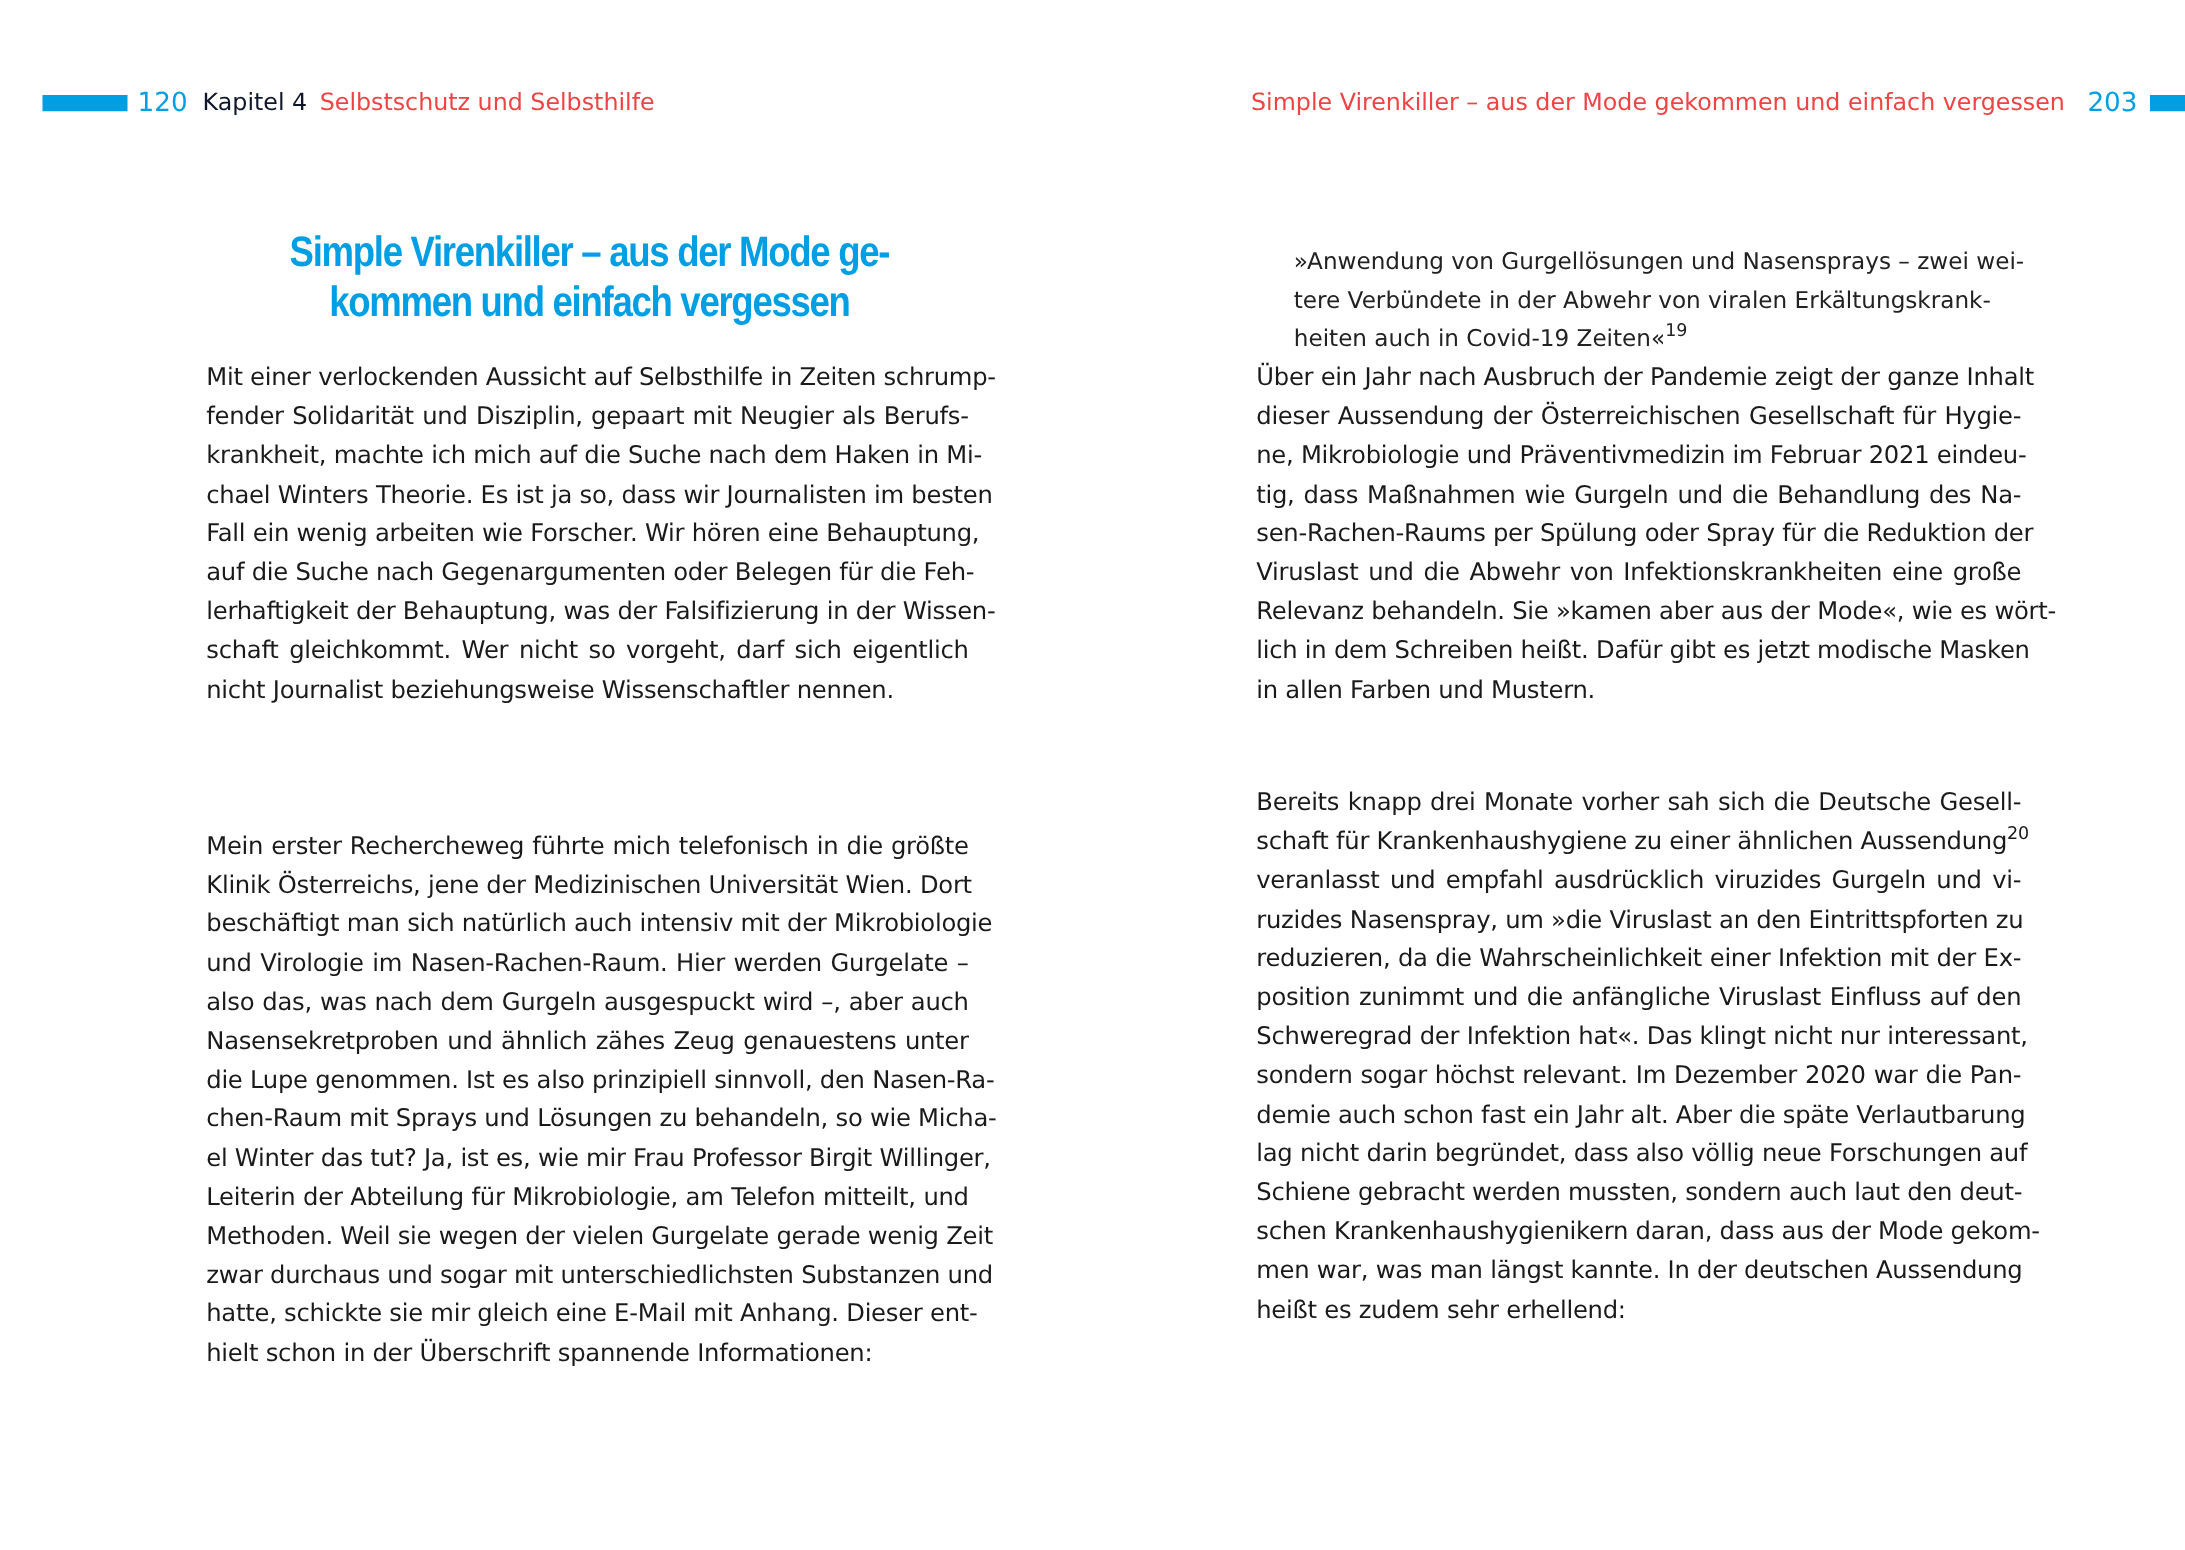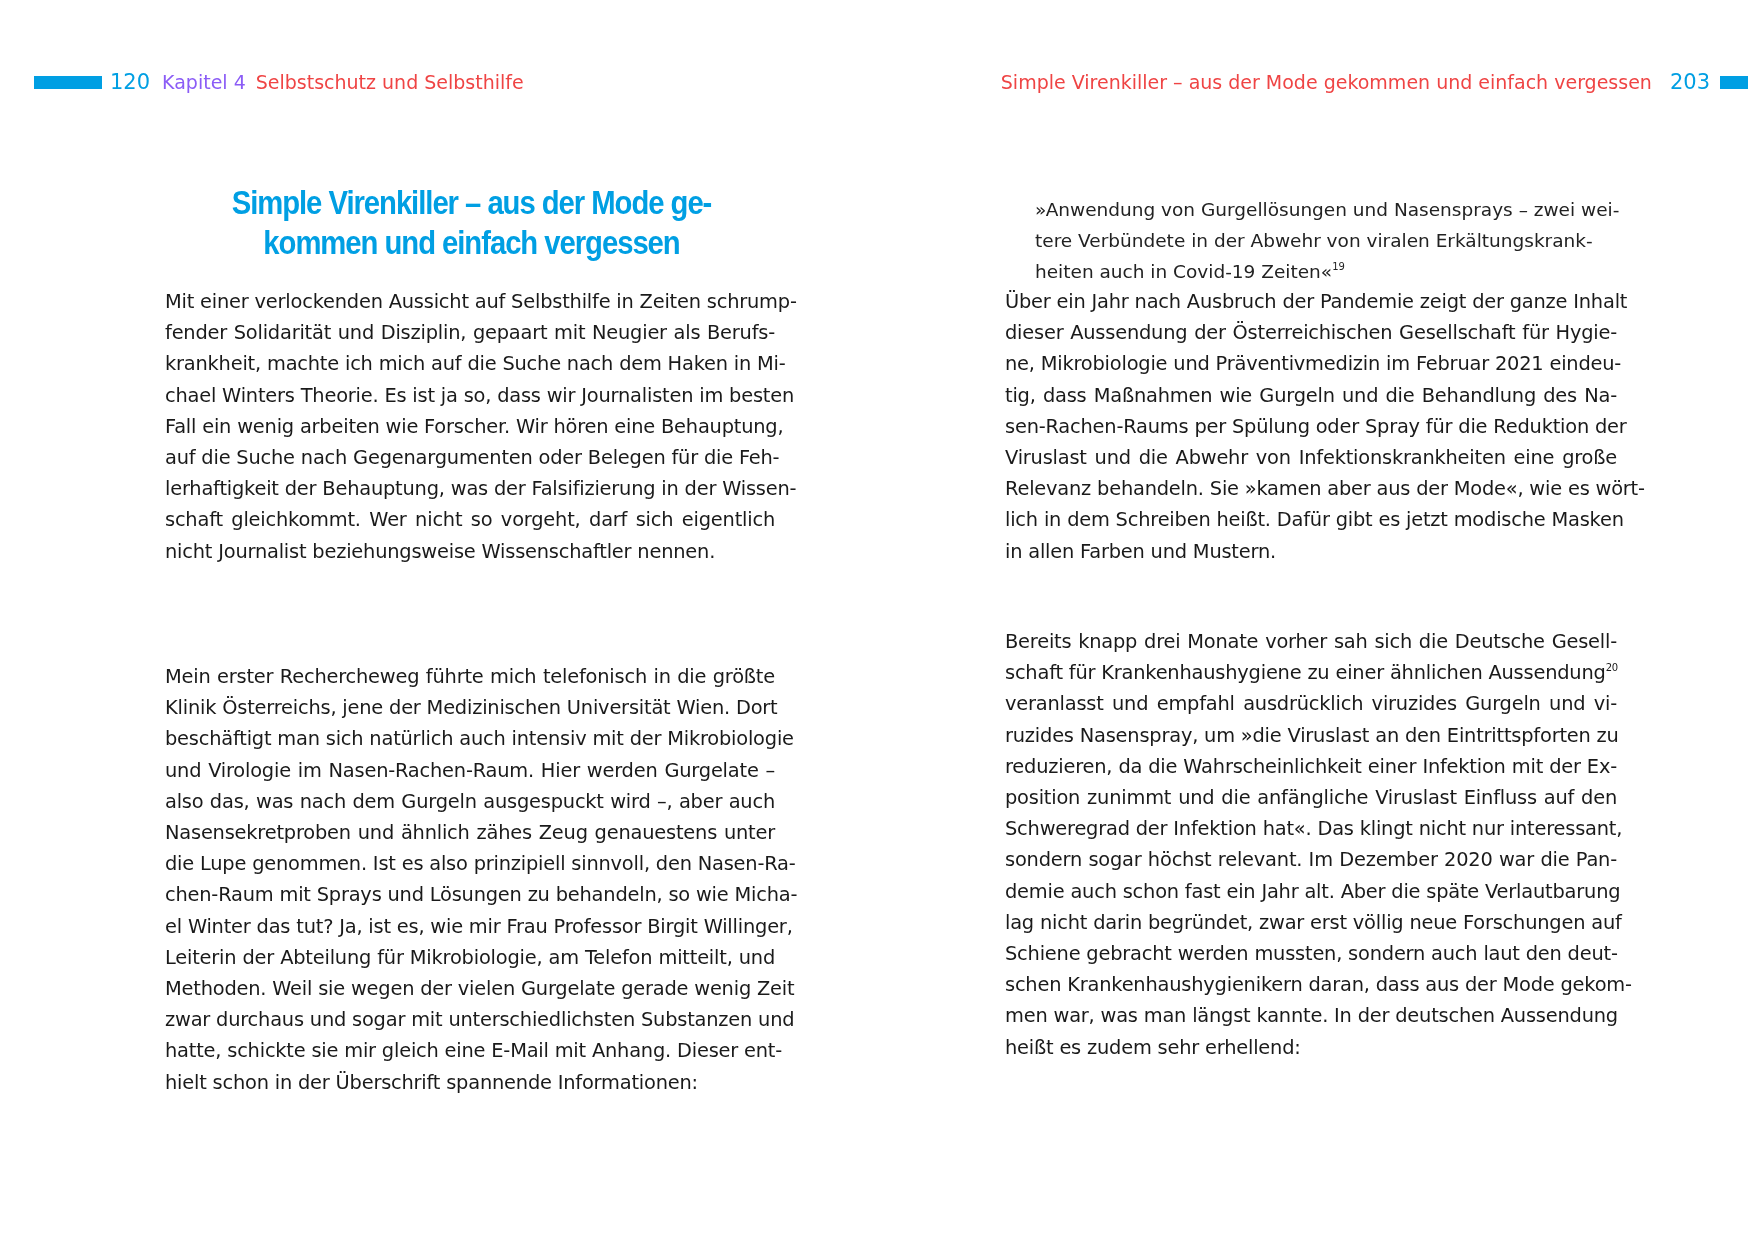--- a/index.html
+++ b/index.html
@@ -12,38 +12,38 @@
   .page-right { left: 874px; width: 874px; }
 
   .running-head { position: absolute; top: 69px; height: 26px; display: flex; align-items: center; font-size: 19px; white-space: nowrap; }
   .rh-left { left: 0; }
   .rh-right { right: 0; }
   .accent-bar { width: 68px; height: 13px; background: #009fe3; }
   .rh-left .accent-bar { margin-right: 8px; }
   .rh-right .accent-bar { margin-left: 10px; width: 62px; }
   .page-num { color: #009fe3; font-size: 21px; margin-right: 12px; }
   .rh-right .page-num { margin-right: 0; margin-left: 18px; }
-  .chapter-label { color: #8b5cf6; margin-right: 10px; }
+  .chapter-label { color: #0f172a; margin-right: 10px; }
   .section-label { color: #ef4444; }
 
   .heading {
     position: absolute; left: 130px; width: 615px; top: 182px; text-align: center;
     font-family: "Liberation Sans", sans-serif; font-weight: bold; color: #009fe3;
     font-size: 34px; line-height: 40px; letter-spacing: -1.2px; transform: scaleX(0.86); transform-origin: center;
   }
   .heading-line { display: block; white-space: nowrap; }
 
   .body-text { position: absolute; font-size: 19.4px; line-height: 31.2px; letter-spacing: -0.2px; }
   .body-left { left: 131px; width: 610px; }
   .body-right { left: 1005px; width: 612px; }
   .line { display: block; white-space: nowrap; text-align: justify; text-align-last: justify; }
   .line.last { text-align-last: left; }
 
   .quote { position: absolute; left: 1035px; width: 552px; top: 194px; font-size: 18.5px; line-height: 31px; color: #222; }
-  sup { font-size: 10px; line-height: 0; vertical-align: 8px; }
+  sup { font-size: 14px; line-height: 0; vertical-align: 8px; }
 </style>
 </head>
 <body>
 
 <div class="page page-left">
   <div class="running-head rh-left">
     <div class="accent-bar"></div>
     <span class="page-num">120</span>
     <span class="chapter-label">Kapitel 4</span>
     <span class="section-label">Selbstschutz und Selbsthilfe</span>
@@ -113,18 +113,18 @@
 <div class="body-text body-right" style="top:626px;">
   <span class="line">Bereits knapp drei Monate vorher sah sich die Deutsche Gesell-</span>
   <span class="line"><span>schaft für Krankenhaushygiene zu einer ähnlichen Aussendung</span><sup>20</sup></span>
   <span class="line">veranlasst und empfahl ausdrücklich viruzides Gurgeln und vi-</span>
   <span class="line">ruzides Nasenspray, um »die Viruslast an den Eintrittspforten zu</span>
   <span class="line">reduzieren, da die Wahrscheinlichkeit einer Infektion mit der Ex-</span>
   <span class="line">position zunimmt und die anfängliche Viruslast Einfluss auf den</span>
   <span class="line">Schweregrad der Infektion hat«. Das klingt nicht nur interessant,</span>
   <span class="line">sondern sogar höchst relevant. Im Dezember 2020 war die Pan-</span>
   <span class="line">demie auch schon fast ein Jahr alt. Aber die späte Verlautbarung</span>
-  <span class="line">lag nicht darin begründet, zwar erst völlig neue Forschungen auf</span>
+  <span class="line">lag nicht darin begründet, dass also völlig neue Forschungen auf</span>
   <span class="line">Schiene gebracht werden mussten, sondern auch laut den deut-</span>
   <span class="line">schen Krankenhaushygienikern daran, dass aus der Mode gekom-</span>
   <span class="line">men war, was man längst kannte. In der deutschen Aussendung</span>
   <span class="line last">heißt es zudem sehr erhellend:</span>
 </div>
 
 </body></html>

